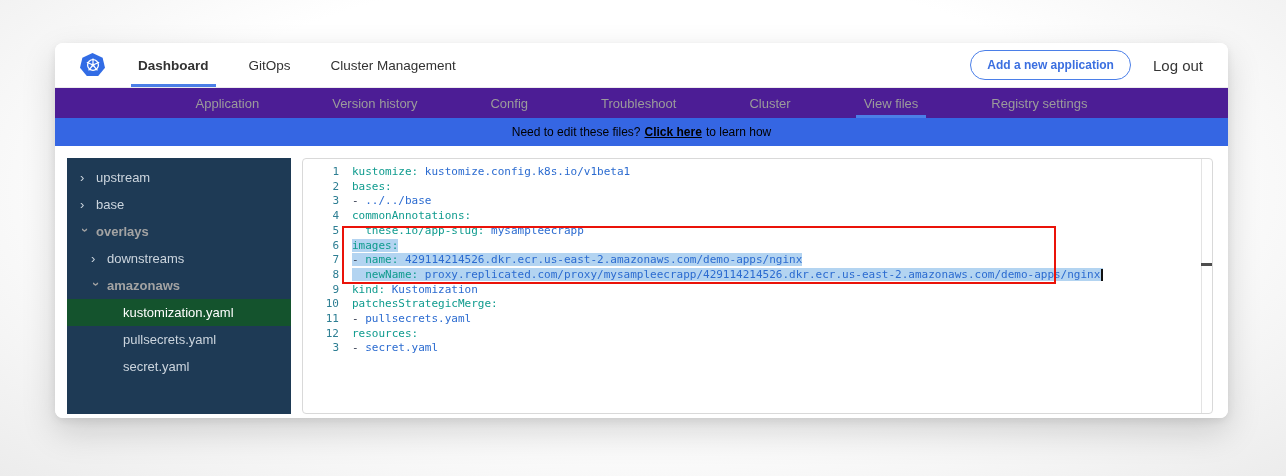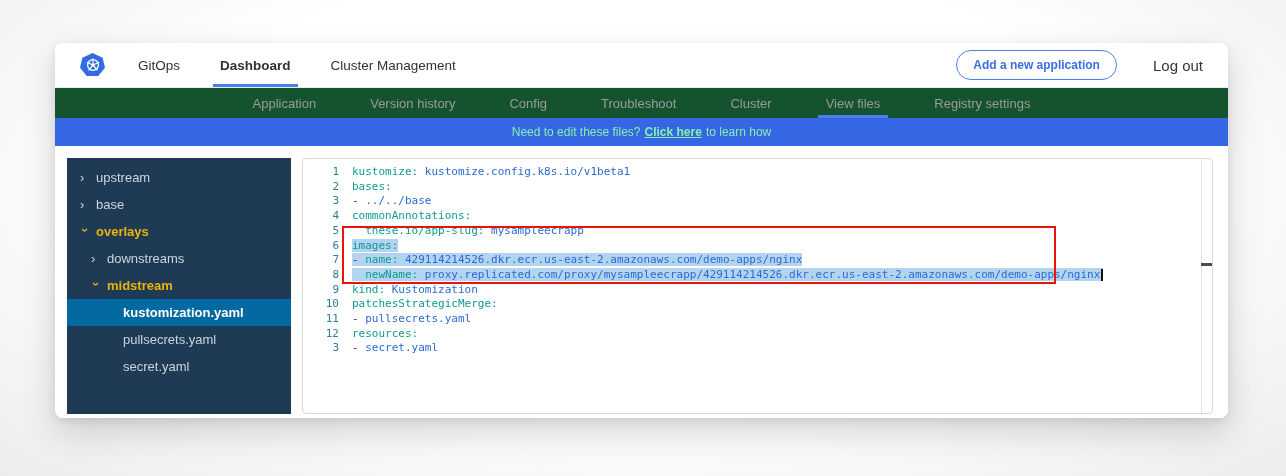--- a/index.html
+++ b/index.html
@@ -19,51 +19,51 @@
             border-bottom:1px solid #ececec; flex-shrink:0; }
   .k8s-logo { width:25px; height:24px; margin-left:25px; flex-shrink:0;
               background:#326ce5; display:flex; align-items:center; justify-content:center;
               clip-path:polygon(50% 0%, 90.45% 19.55%, 100% 61.73%, 72.7% 95.68%, 27.3% 95.68%, 0% 61.73%, 9.55% 19.55%); }
   .main-tabs { display:flex; align-items:stretch; height:100%; margin-left:26px; gap:26px; }
   .main-tab { display:flex; align-items:center; padding:0 7px; font-size:13.5px;
               color:#323232; cursor:pointer; position:relative; }
   .main-tab.active { font-weight:700; }
   .main-tab.active::after { content:""; position:absolute; left:0; right:0; bottom:0;
               height:3px; background:#4b7fe8; }
-  .topnav-right { margin-left:auto; display:flex; align-items:center; gap:36px; margin-right:25px; }
+  .topnav-right { margin-left:auto; display:flex; align-items:center; gap:22px; margin-right:25px; }
   .add-app-btn { border:1px solid #4b7fe8; border-radius:15px; background:#fff;
               color:#3b6fe0; font-weight:700; font-size:12px; padding:7px 16px;
               font-family:"Liberation Sans", sans-serif; cursor:pointer; white-space:nowrap; }
   .logout { font-size:15px; color:#363636; cursor:pointer; }
 
   
-  .subnav { height:30px; background:#14532d; display:flex; align-items:stretch;
-            justify-content:center; gap:54px; flex-shrink:0; }
+  .subnav { height:30px; background:#4c1d95; display:flex; align-items:stretch;
+            justify-content:center; gap:73px; flex-shrink:0; }
   .sub-tab { display:flex; align-items:center; font-size:13px; color:#9b9b9b;
              cursor:pointer; position:relative; }
   .sub-tab.active::after { content:""; position:absolute; left:-8px; right:-8px;
              bottom:0; height:3px; background:#4b7fe8; }
 
   
-  .banner { height:28px; background:#3566e3; color:#86efac; font-size:12px;
+  .banner { height:28px; background:#3566e3; color:#000000; font-size:12px;
             display:flex; align-items:center; justify-content:center; flex-shrink:0; }
   .banner .lnk { font-weight:700; text-decoration:underline; cursor:pointer; margin:16px 4px; }
 
   
   .content { flex:1; display:flex; padding:12px 15px 4px 12px; gap:11px; background:#fff; }
 
   .tree { width:224px; flex-shrink:0; background:#1e3a55; padding-top:6px;
           overflow:hidden; }
   .tree-item { height:27px; display:flex; align-items:center; font-size:13px;
                color:#ccd5de; cursor:pointer; white-space:nowrap; }
   .tree-item .chev { width:10px; display:inline-block; font-size:13px; line-height:10px;
                margin-right:6px; flex-shrink:0; }
   .tree-item .chev.exp { transform:rotate(90deg) translateX(1px); }
-  .tree-item.bold { color:#eab308; font-weight:700; }
-  .tree-item.selected { background:#0369a1; color:#fff; font-weight:700; }
+  .tree-item.bold { color:#a3a3a3; font-weight:700; }
+  .tree-item.selected { background:#14532d; color:#fff; font-weight:400; }
   .lv1 { padding-left:13px; } .lv2 { padding-left:24px; } .lv3 { padding-left:40px; }
 
   
   .editor { flex:1; border:1px solid #d9d9d9; border-radius:4px; background:#fff;
             position:relative; padding-top:6px; overflow:hidden; }
   .code-line { display:flex; line-height:14.7px; font-family:"DejaVu Sans Mono", monospace;
             font-size:11px; white-space:pre; }
   .ln { width:36px; text-align:right; color:#2d7e93; flex-shrink:0; }
   .ct { padding-left:13px; }
   .tk-k { color:#0f9b8e; } .tk-v { color:#2b6bd0; } .tk-p { color:#333b4f; }
@@ -92,22 +92,22 @@
           <g stroke="#fff" stroke-width="1.2">
             <line x1="8" y1="8" x2="8" y2="1.6"></line>
               <line x1="8" y1="8" x2="14.2" y2="5.2"></line>
             <line x1="8" y1="8" x2="12.4" y2="13.4"></line>
               <line x1="8" y1="8" x2="3.6" y2="13.4"></line>
             <line x1="8" y1="8" x2="1.8" y2="5.2"></line>
           </g>
         </svg>
       </div>
       <div class="main-tabs">
+        <div class="main-tab active">Dashboard</div>
         <div class="main-tab">GitOps</div>
-        <div class="main-tab active">Dashboard</div>
         <div class="main-tab">Cluster Management</div>
       </div>
       <div class="topnav-right">
         <button class="add-app-btn">Add a new application</button>
         <div class="logout">Log out</div>
       </div>
     </div>
 
     <div class="subnav" id="subnav">
         <div class="sub-tab">Application</div>
@@ -138,21 +138,21 @@
           <div class="tree-item lv1 bold">
             <span class="chev exp">›</span>
             <span>overlays</span>
           </div>
           <div class="tree-item lv2">
             <span class="chev">›</span>
             <span>downstreams</span>
           </div>
           <div class="tree-item lv2 bold">
             <span class="chev exp">›</span>
-            <span>midstream</span>
+            <span>amazonaws</span>
           </div>
           <div class="tree-item lv3 selected">
             <span class="chev"></span>
             <span>kustomization.yaml</span>
           </div>
           <div class="tree-item lv3">
             <span class="chev"></span>
             <span>pullsecrets.yaml</span>
           </div>
           <div class="tree-item lv3">

